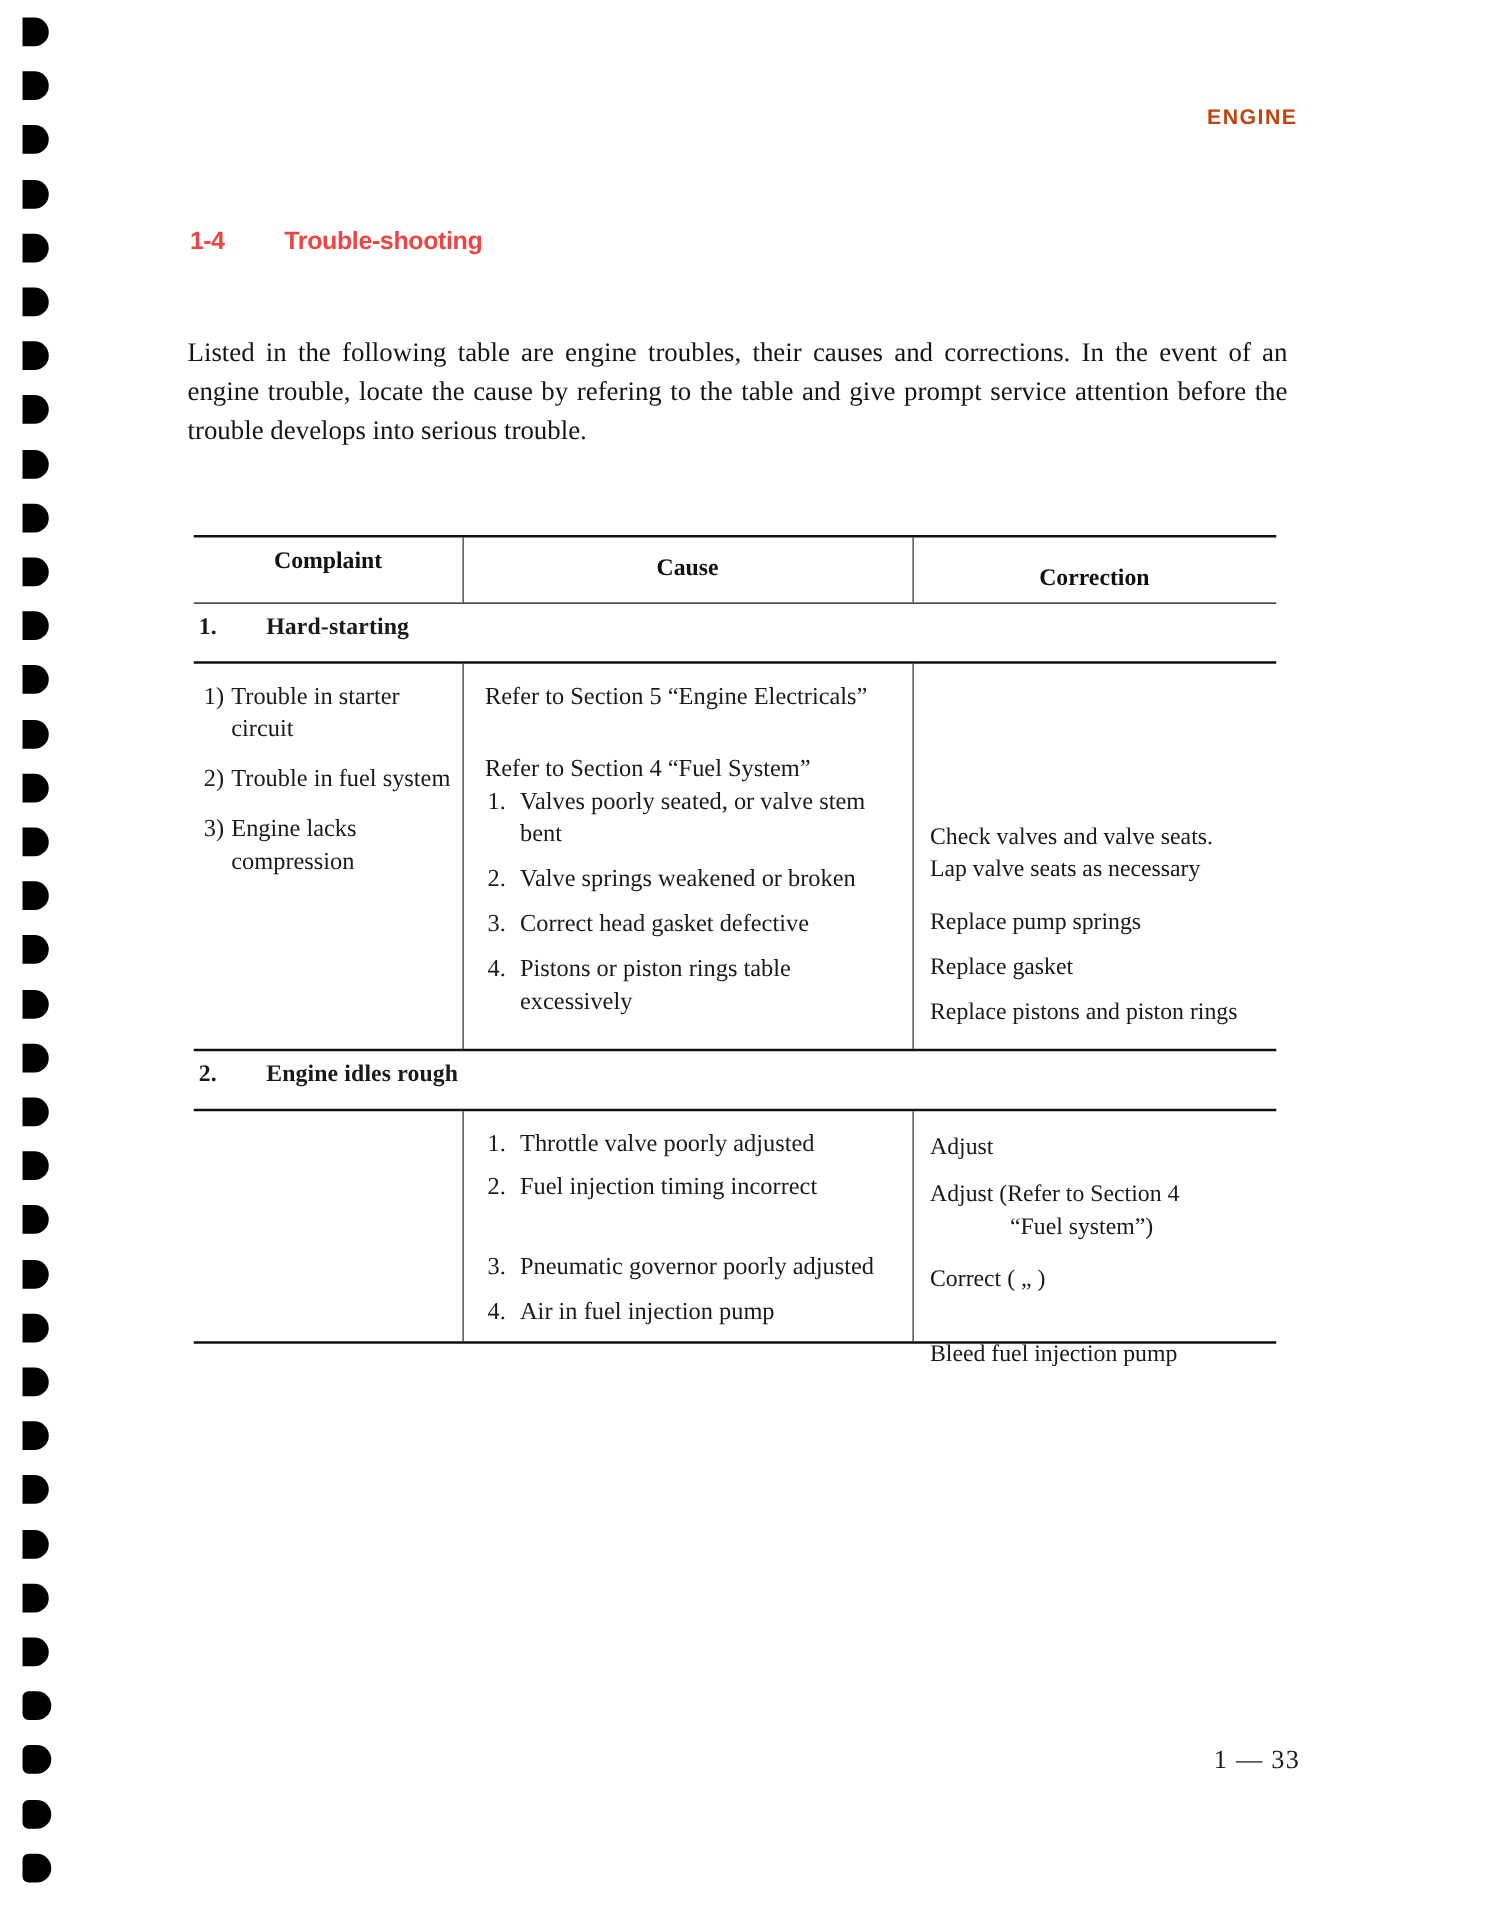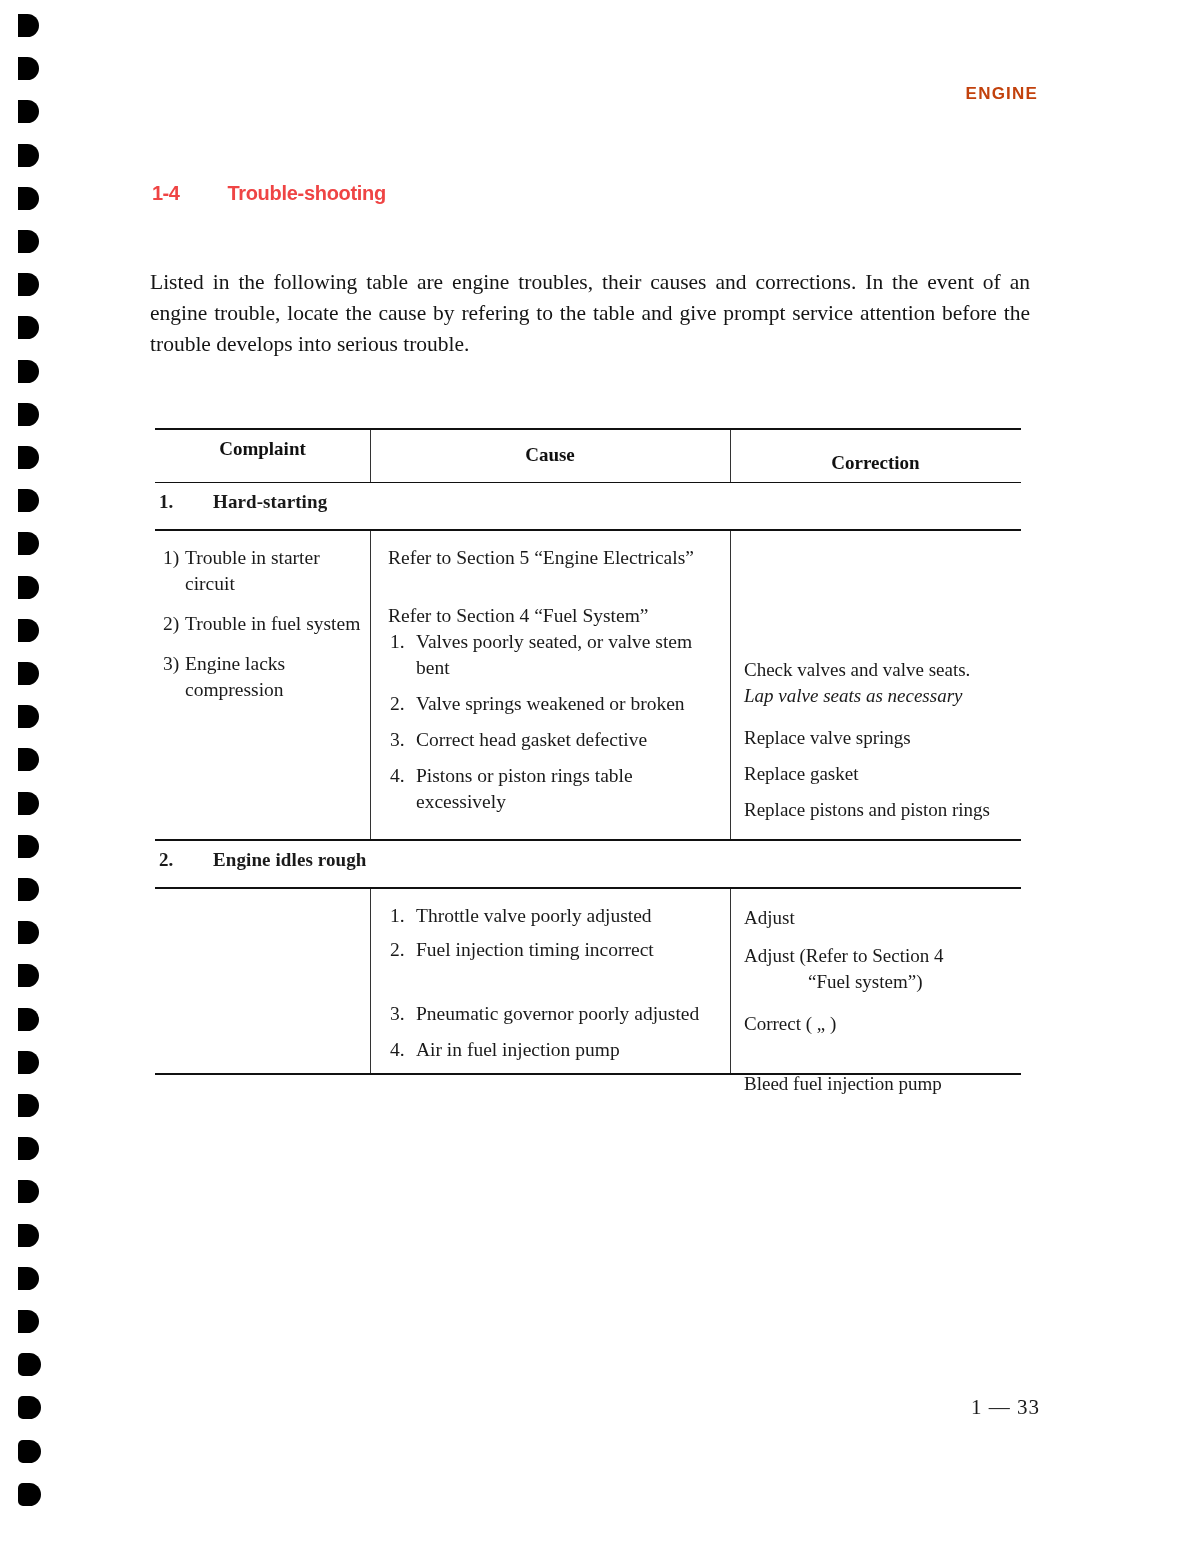--- a/index.html
+++ b/index.html
@@ -309,22 +309,22 @@
           <span>Correct head gasket defective</span>
         </div>
         <div class="cause-item">
           <span class="mk">4.</span>
           <span>Pistons or piston rings table excessively</span>
         </div>
       </div>
 
       <div class="col-correction" style="padding-top:126px;">
         <div class="corr-item">Check valves and valve seats.</div>
-        <div class="corr-item" style="margin-bottom:16px;font-style:italic;">Lap valve seats as necessary</div>
-        <div class="corr-item" style="margin-bottom:10px;">Replace valve springs</div>
+        <div class="corr-item" style="margin-bottom:16px;">Lap valve seats as necessary</div>
+        <div class="corr-item" style="margin-bottom:10px;">Replace pump springs</div>
         <div class="corr-item" style="margin-bottom:10px;">Replace gasket</div>
         <div class="corr-item">Replace pistons and piston rings</div>
       </div>
     </div>
 
     <div class="rule"></div>
 
     <div class="group-row">
       <span class="group-num">2.</span>
       <span class="group-label">Engine idles rough</span>

